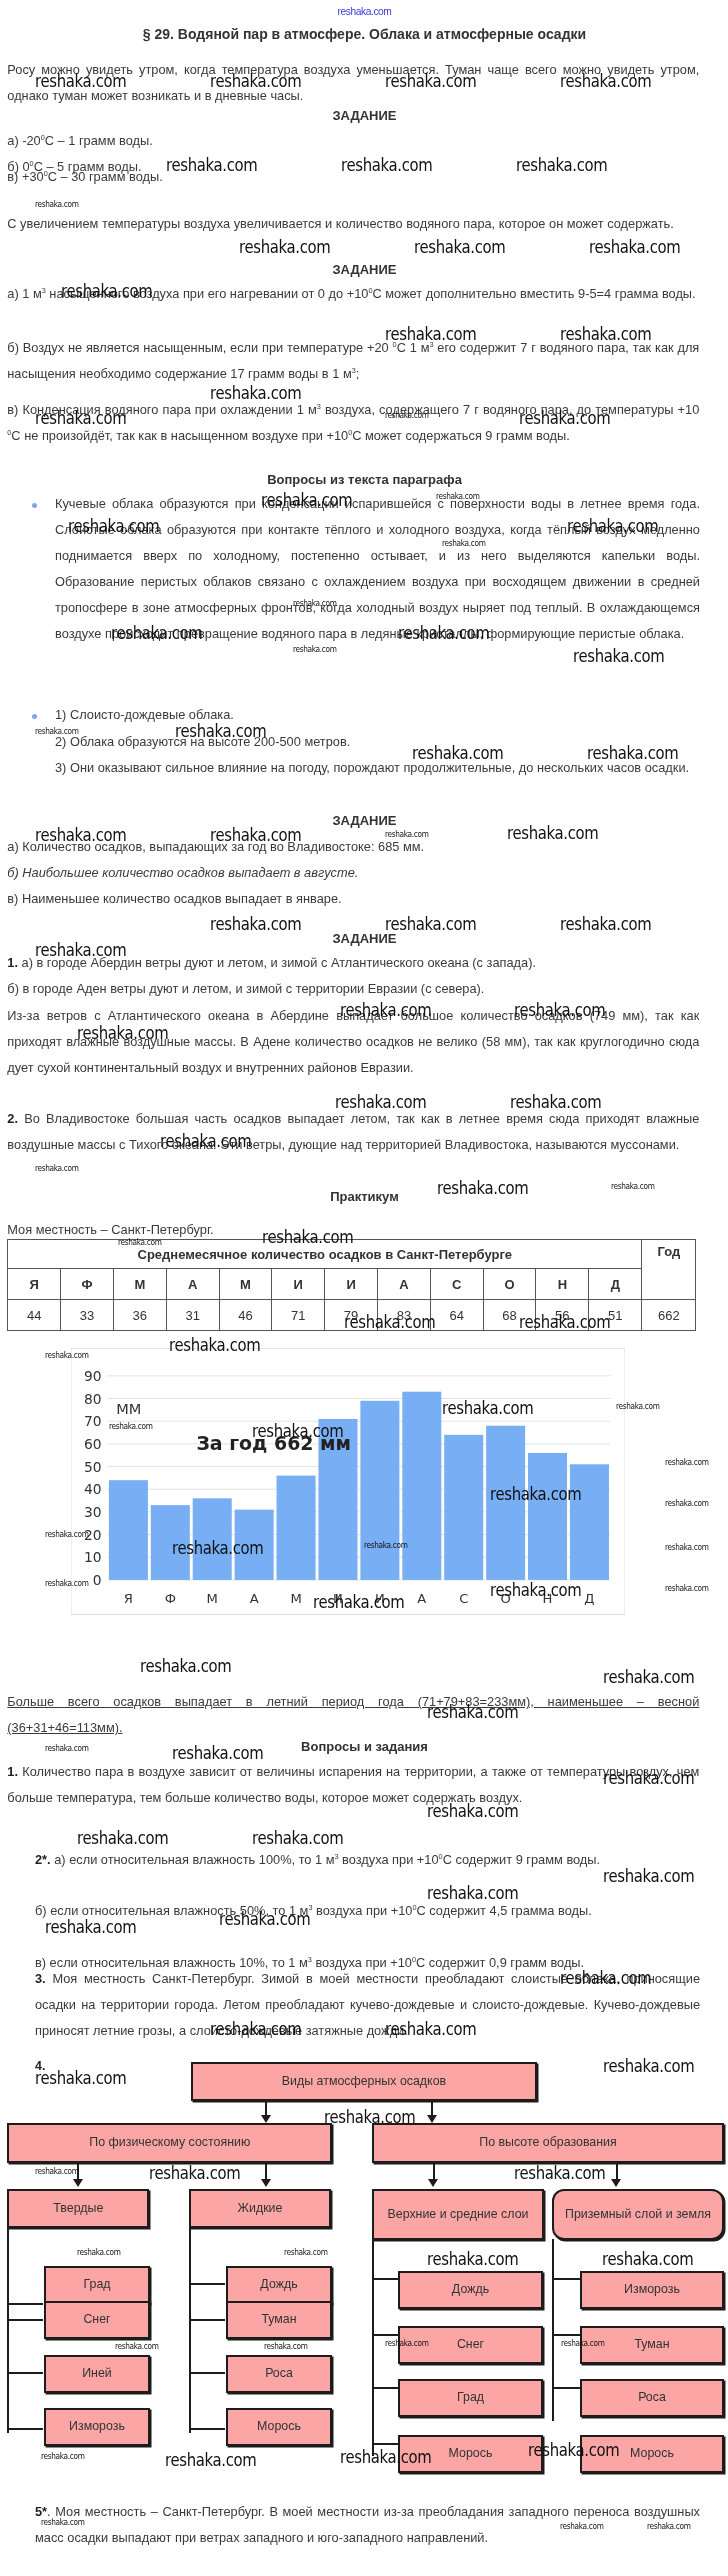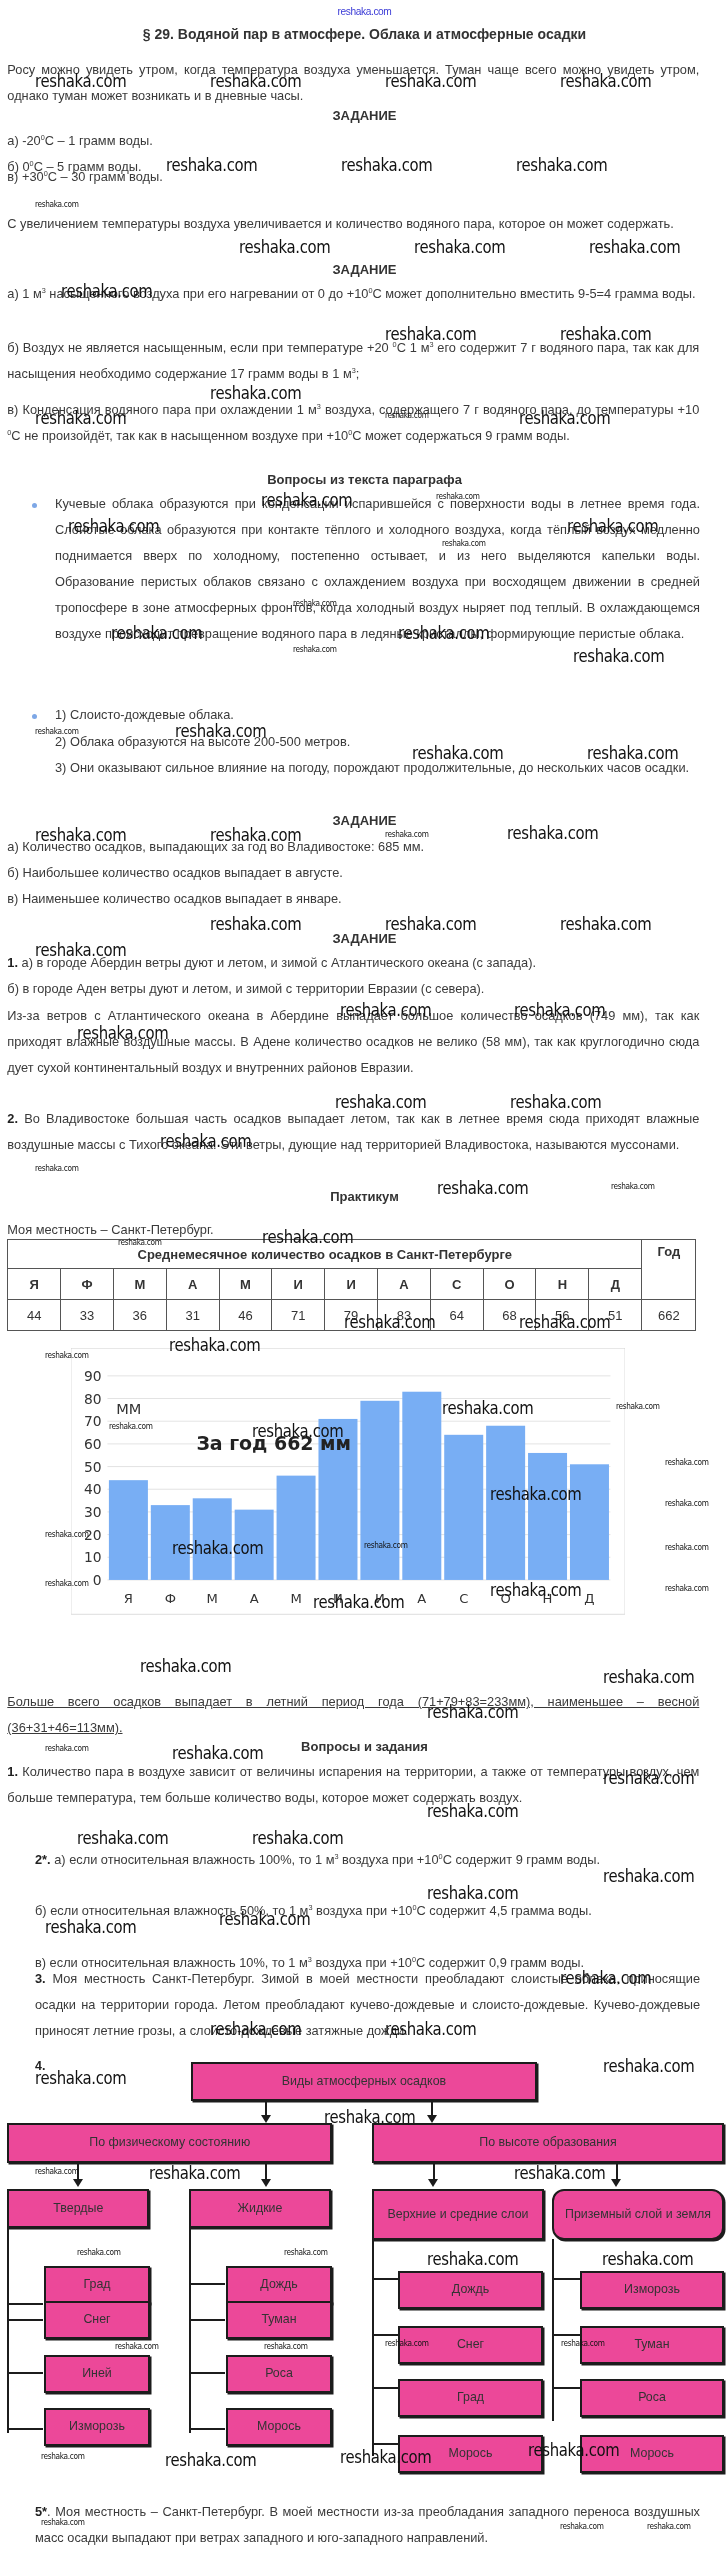--- a/index.html
+++ b/index.html
@@ -22,21 +22,21 @@
   table.precip { position: absolute; left: 7.3px; top: 1239px; width: 689px; border-collapse: collapse; font-size: 13px; color: #333; }
   table.precip td, table.precip th { border: 0.7px solid #555; text-align: center; }
   table.precip th { font-weight: bold; height: 26px; }
   table.precip td { height: 28px; }
   table.precip .mh { font-weight: bold; }
 
   
   #chart { position: absolute; left: 71px; top: 1348px; width: 554px; height: 270px; }
 
   
-  .box { position: absolute; border: 2.2px solid #1c1c1c; box-shadow: 1.5px 1.5px 0 #1c1c1c; background: #ec4899;
+  .box { position: absolute; border: 2.2px solid #1c1c1c; box-shadow: 1.5px 1.5px 0 #1c1c1c; background: #fca5a5;
          display: flex; align-items: center; justify-content: center; text-align: center;
          font-size: 12.4px; color: #333; line-height: 17.5px; }
   .line { position: absolute; background: #1c1c1c; }
   .arrow { position: absolute; width: 0; height: 0; border-left: 5.1px solid transparent; border-right: 5.1px solid transparent; border-top: 8.7px solid #1c1c1c; }
 </style>
 </head>
 <body>
 
 <div class="abs top-link">reshaka.com</div>
 <div class="abs title">§ 29. Водяной пар в атмосфере. Облака и атмосферные осадки</div>
@@ -57,21 +57,21 @@
 <div class="abs heading" style="top:472px;">Вопросы из текста параграфа</div>
 <span class="bullet" style="left:32px; top:503px;"></span>
 <div class="abs p" style="left:55px; width:645px; top:491px;">Кучевые облака образуются при конденсации испарившейся с поверхности воды в летнее время года. Слоистые облака образуются при контакте тёплого и холодного воздуха, когда тёплый воздух медленно поднимается вверх по холодному, постепенно остывает, и из него выделяются капельки воды. Образование перистых облаков связано с охлаждением воздуха при восходящем движении в средней тропосфере в зоне атмосферных фронтов, когда холодный воздух ныряет под теплый. В охлаждающемся воздухе происходит превращение водяного пара в ледяные кристаллы, формирующие перистые облака.</div>
 <span class="bullet" style="left:32px; top:714px;"></span>
 <div class="abs p" style="left:55px; width:645px; top:702px;">1) Слоисто-дождевые облака.</div>
 <div class="abs p" style="left:55px; width:645px; top:729px;">2) Облака образуются на высоте 200-500 метров.</div>
 <div class="abs p" style="left:55px; width:645px; top:755px;">3) Они оказывают сильное влияние на погоду, порождают продолжительные, до нескольких часов осадки.</div>
 
 <div class="abs heading" style="top:813px;">ЗАДАНИЕ</div>
 <div class="abs p" style="top:834px;">а) Количество осадков, выпадающих за год во Владивостоке: 685 мм.</div>
-<div class="abs p" style="top:860px;">б) Наибольшее количество осадков выпадает в августе.</div>
+<div class="abs p" style="top:860px;font-style:italic;">б) Наибольшее количество осадков выпадает в августе.</div>
 <div class="abs p" style="top:886px;">в) Наименьшее количество осадков выпадает в январе.</div>
 
 <div class="abs heading" style="top:931px;">ЗАДАНИЕ</div>
 <div class="abs p" style="top:950px;"><b class="num">1.</b><span> а) в городе Абердин ветры дуют и летом, и зимой с Атлантического океана (с запада).</span></div>
 <div class="abs p" style="top:976px;">б) в городе Аден ветры дуют и летом, и зимой с территории Евразии (с севера).</div>
 <div class="abs p" style="top:1003px;">Из-за ветров с Атлантического океана в Абердине выпадает большое количество осадков (749 мм), так как приходят влажные воздушные массы. В Адене количество осадков не велико (58 мм), так как круглогодично сюда дует сухой континентальный воздух и внутренних районов Евразии.</div>
 <div class="abs p" style="top:1106px;"><b class="num">2.</b><span> Во Владивостоке большая часть осадков выпадает летом, так как в летнее время сюда приходят влажные воздушные массы с Тихого океана. Эти ветры, дующие над территорией Владивостока, называются муссонами.</span></div>
 
 <div class="abs heading" style="top:1189px;">Практикум</div>
 <div class="abs p" style="top:1217px;">Моя местность – Санкт-Петербург.</div>

